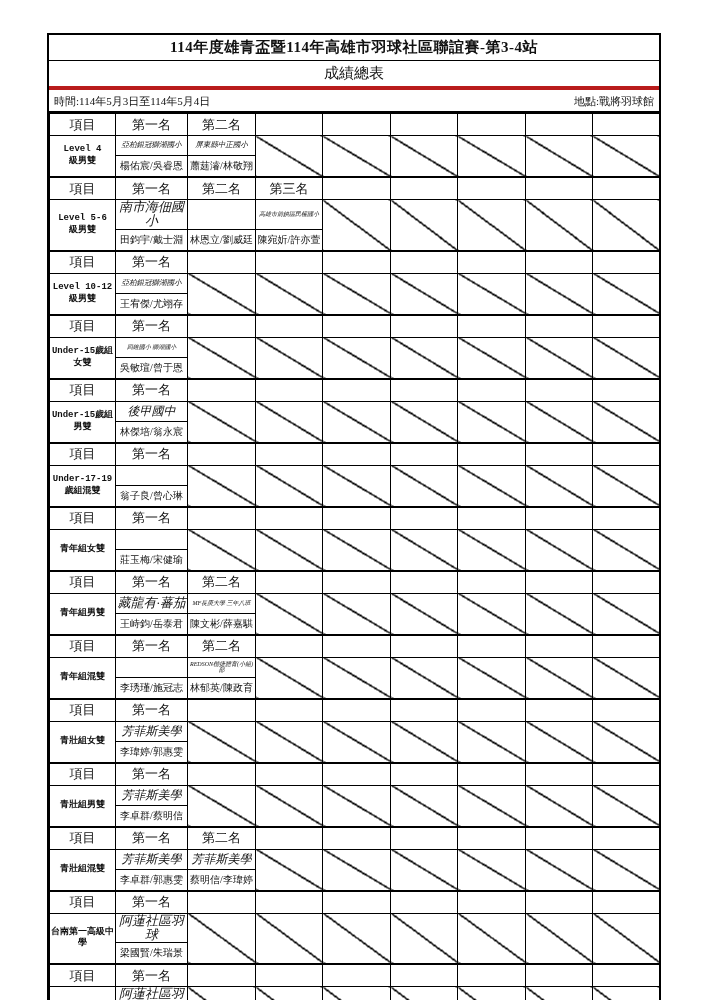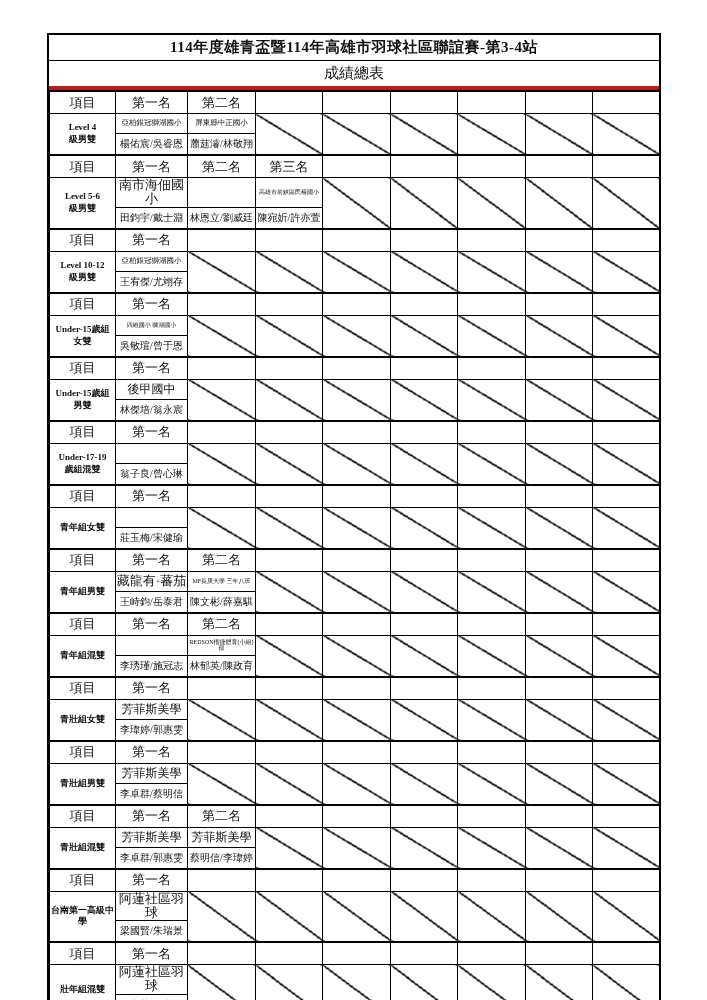--- a/index.html
+++ b/index.html
@@ -8,43 +8,47 @@
     outline:1px solid #bbb; margin:0 auto; overflow:hidden;
     font-family:"Liberation Serif","DejaVu Serif",serif; color:#111;padding-left:48px;
   }
   .doc { position:absolute; left:47px; top:33px; width:610px; border:2px solid #000; background:#fff; }
   .row-title { border-bottom:1px solid #000; height:25px; line-height:25px; text-align:center; font-size:15px; font-weight:bold; letter-spacing:0.5px; }
   .row-sub   { border-bottom:4px solid #b91c1c; height:25px; line-height:25px; text-align:center; font-size:15px; }
   .row-info  { border-bottom:1px solid #000; height:22px; line-height:22px; font-size:11px; display:flex; justify-content:space-between; padding:0 5px; box-sizing:border-box; }
   table.results { border-collapse:collapse; table-layout:fixed; width:610px; }
   table.results td { border:1px solid #000; padding:0; text-align:center; vertical-align:middle; overflow:hidden; }
   tr.sec-hdr td { border-top:2px solid #000; height:21px; font-size:13px; white-space:nowrap; }
-  td.cat { text-align:left; padding:1px 3px; font-family:Liberation Serif, serif;
+  td.cat { text-align:left; padding:1px 3px; font-family:Liberation Mono, monospace;
            font-weight:bold; font-size:9px; line-height:1.3; white-space:pre-line; word-break:break-all; }
   tr.r-school td { height:19px; }
   tr.r-players td { height:20px;text-align:center; }
-  td.school { border-bottom:1px solid #777; white-space:normal; line-height:1.1; padding:0 1px; }
+  td.school { border-bottom:1px solid #777; white-space:normal; line-height:1.1; padding:0 1px;font-style:italic; }
   td.players { font-size:10px; white-space:nowrap; }
   td.sc-xs { font-size:6px; }
   td.sc-s  { font-size:7.5px; }
   td.sc-m  { font-size:13px; }
   td.sc-l  { font-size:12px; }
   td.diag {
     background:linear-gradient(to top right,
       transparent calc(50% - 0.8px), #000 calc(50% - 0.8px),
       #000 calc(50% + 0.8px), transparent calc(50% + 0.8px));
   }
 </style>
 </head>
 <body>
 
 <div class="sheet">
   <div class="doc">
     <div class="row-title">114年度雄青盃暨114年高雄市羽球社區聯誼賽-第3-4站</div>
     <div class="row-sub">成績總表</div>
+    <div class="row-info">
+      <span>時間:114年5月3日至114年5月4日</span>
+      <span>地點:戰將羽球館</span>
+    </div>
     <table class="results">
       <colgroup>
         <col style="width:66px">
           <col style="width:72px">
           <col style="width:68px">
         <col style="width:67px">
           <col style="width:68px">
           <col style="width:67px">
         <col style="width:68px">
           <col style="width:67px">

